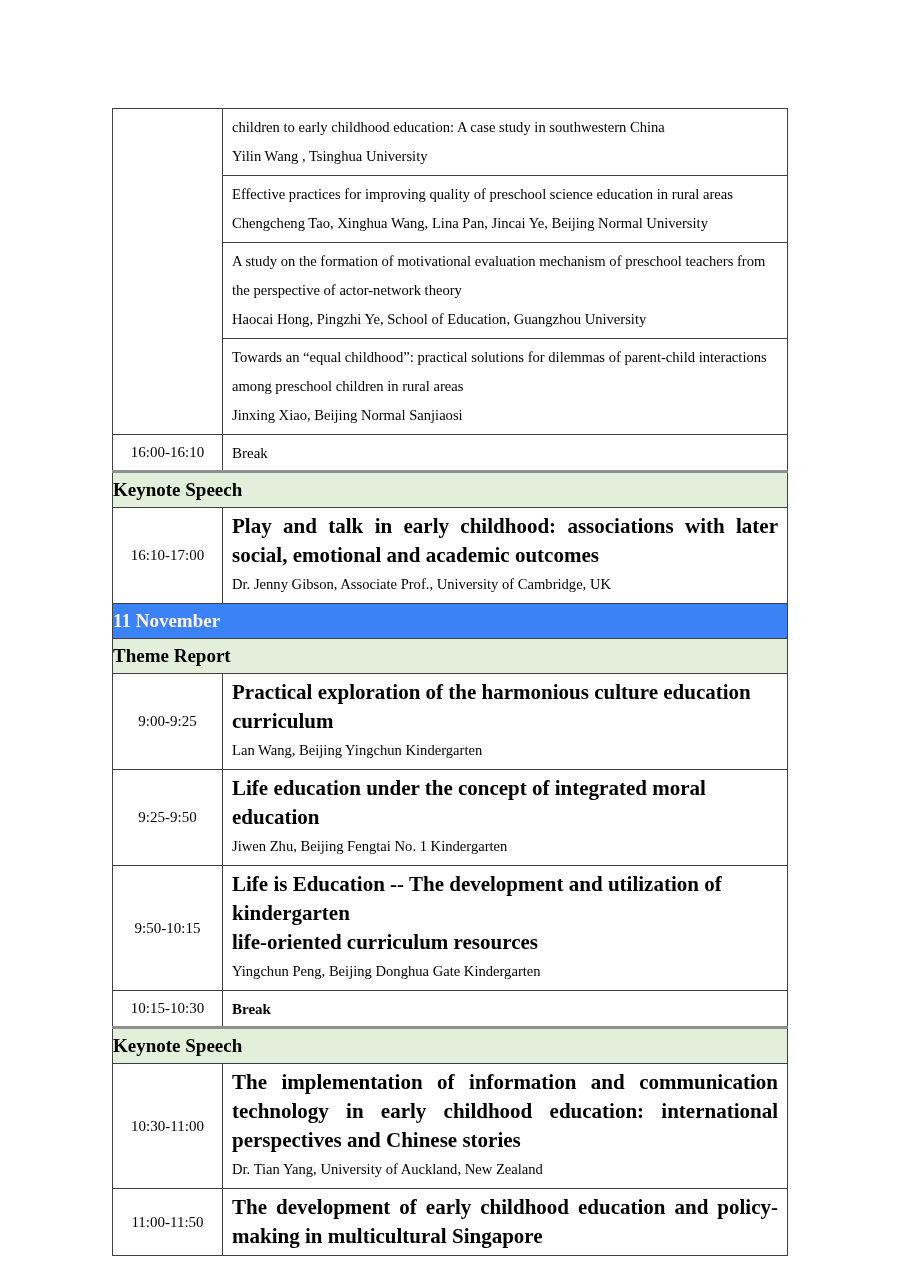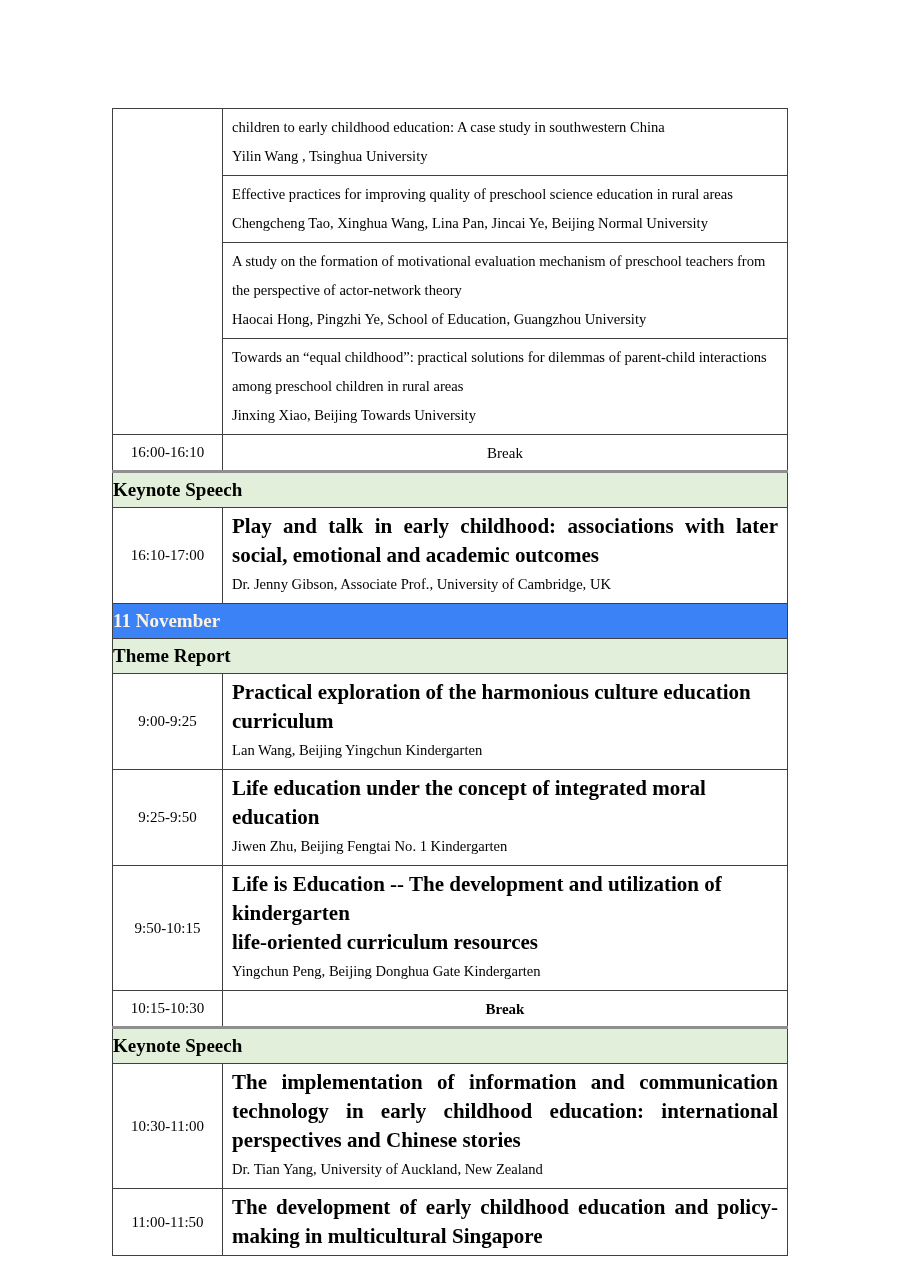--- a/index.html
+++ b/index.html
@@ -36,21 +36,21 @@
   td.content {
     font-size: 14.6px;
     padding: 4px 9px;
   }
   p.title, p.authors {
     line-height: 29px;
     white-space: pre-line;
   }
   p.title.bold { font-weight: bold; font-size: 21px; }
   p.title.justify { text-align: justify; }
-  td.content.break-cell-td { text-align: center; padding: 1px 9px; }
+  td.content.break-cell-td { padding: 1px 9px; }
   p.break-label { line-height: 26px; font-size: 15px; }
   p.break-label.bold { font-weight: bold; }
   td.banner {
     text-align: left;
     font-weight: bold;
     font-size: 19px;
     padding: 4px 0;
     line-height: 26px;
   }
   td.banner.section { background: #e2efda; color: #000000; }
@@ -81,21 +81,21 @@
         </tr>
         <tr data-name="row-session">
           <td class="content" data-name="session-cell">
             <p class="title" data-name="session-title">A study on the formation of motivational evaluation mechanism of preschool teachers from the perspective of actor-network theory</p>
             <p class="authors" data-name="session-authors">Haocai Hong, Pingzhi Ye, School of Education, Guangzhou University</p>
           </td>
         </tr>
         <tr data-name="row-session">
           <td class="content" data-name="session-cell">
             <p class="title" data-name="session-title">Towards an “equal childhood”: practical solutions for dilemmas of parent-child interactions among preschool children in rural areas</p>
-            <p class="authors" data-name="session-authors">Jinxing Xiao, Beijing Towards University</p>
+            <p class="authors" data-name="session-authors">Jinxing Xiao, Beijing Normal Sanjiaosi</p>
           </td>
         </tr>
         <tr data-name="row-break">
           <td class="time" data-name="time-cell">16:00-16:10</td>
           <td class="content break-cell-td" data-name="break-cell">
             <p class="break-label" data-name="break-label">Break</p>
           </td>
         </tr>
         <tr data-name="row-section">
           <td colspan="2" class="banner section" data-name="section-banner">Keynote Speech</td>

